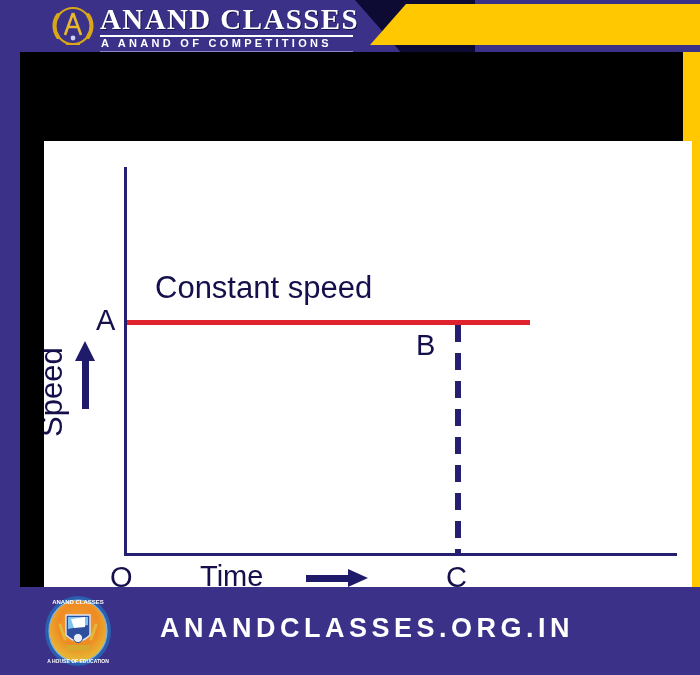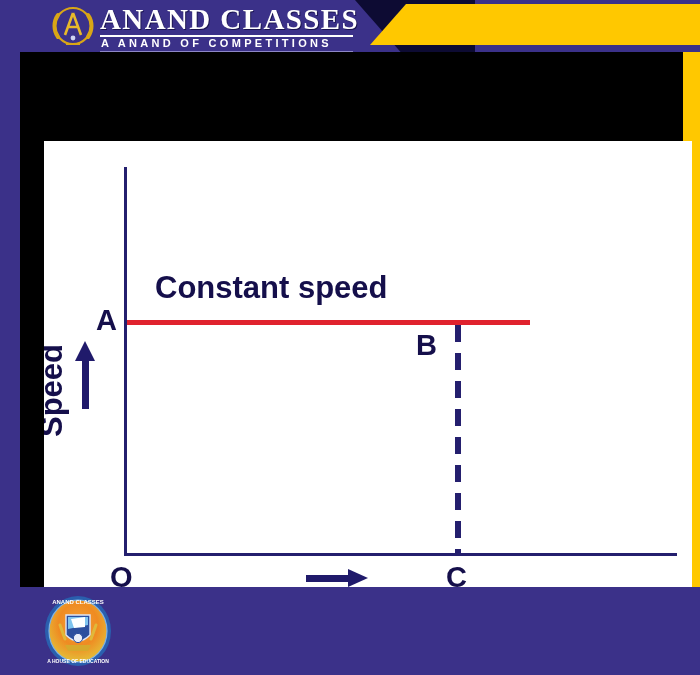--- a/index.html
+++ b/index.html
@@ -52,21 +52,20 @@
     white-space:nowrap;
   }
   #brand-rule2{
     position:absolute;left:100px;top:51px;width:253px;height:2px;background:#8d87c7;
   }
 
   
   #black-frame{
     position:absolute;left:20px;top:52px;width:663px;height:535px;
     background:#000000;
-    font-weight:bold;
   }
   #plot{
     position:absolute;left:24px;top:89px;width:648px;height:469px;
     background:#ffffff;
     overflow:hidden;
   }
 
   
   .axis{position:absolute;background:#241f6e;}
   #y-axis{left:80px;top:26px;width:3px;height:388px;}
@@ -180,20 +179,21 @@
       <div class="lbl" id="label-constant-speed">Constant speed</div>
 
       <div class="lbl" id="label-A">A</div>
 
       <div class="lbl" id="label-B">B</div>
 
       <div class="lbl" id="label-C">C</div>
 
       <div class="lbl" id="label-O">O</div>
 
+      <div class="lbl" id="label-time">Time</div>
 
       <div id="time-arrow">
         <div id="time-arrow-shaft"></div>
         <div id="time-arrow-head"></div>
       </div>
 
       <div id="label-speed">Speed</div>
 
       <div id="speed-arrow">
         <div id="speed-arrow-head"></div>
@@ -219,15 +219,16 @@
       <path d="M28 20 L52 20 L52 40 Q40 52 28 40 Z" fill="#2d4f9e" stroke="#dfe6f5" stroke-width="1.4"></path>
       <path d="M30 22 L50 22 L50 30 L30 34 Z" fill="#7fc4ef"></path>
       <path d="M33 24 L47 22 L47 32 L36 33 Z" fill="#ffffff"></path>
       <circle cx="40" cy="43" r="4.6" fill="#e9eef9" stroke="#2d4f9e" stroke-width="1"></circle>
       <path d="M22 30 L27 44 M58 30 L53 44" stroke="#e0b83a" stroke-width="3" stroke-linecap="round"></path>
       <path d="M27 50 L53 50 L50 56 L30 56 Z" fill="#d6a92c"></path>
       <text x="40" y="9" font-size="6" fill="#ffffff" text-anchor="middle" font-family="Liberation Sans, sans-serif" font-weight="bold">ANAND CLASSES</text>
       <text x="40" y="68" font-size="5" fill="#ffffff" text-anchor="middle" font-family="Liberation Sans, sans-serif" font-weight="bold">A HOUSE OF EDUCATION</text>
     </svg>
 
+    <div id="footer-url">ANANDCLASSES.ORG.IN</div>
   </div>
 
 </div>
 
 </body></html>

